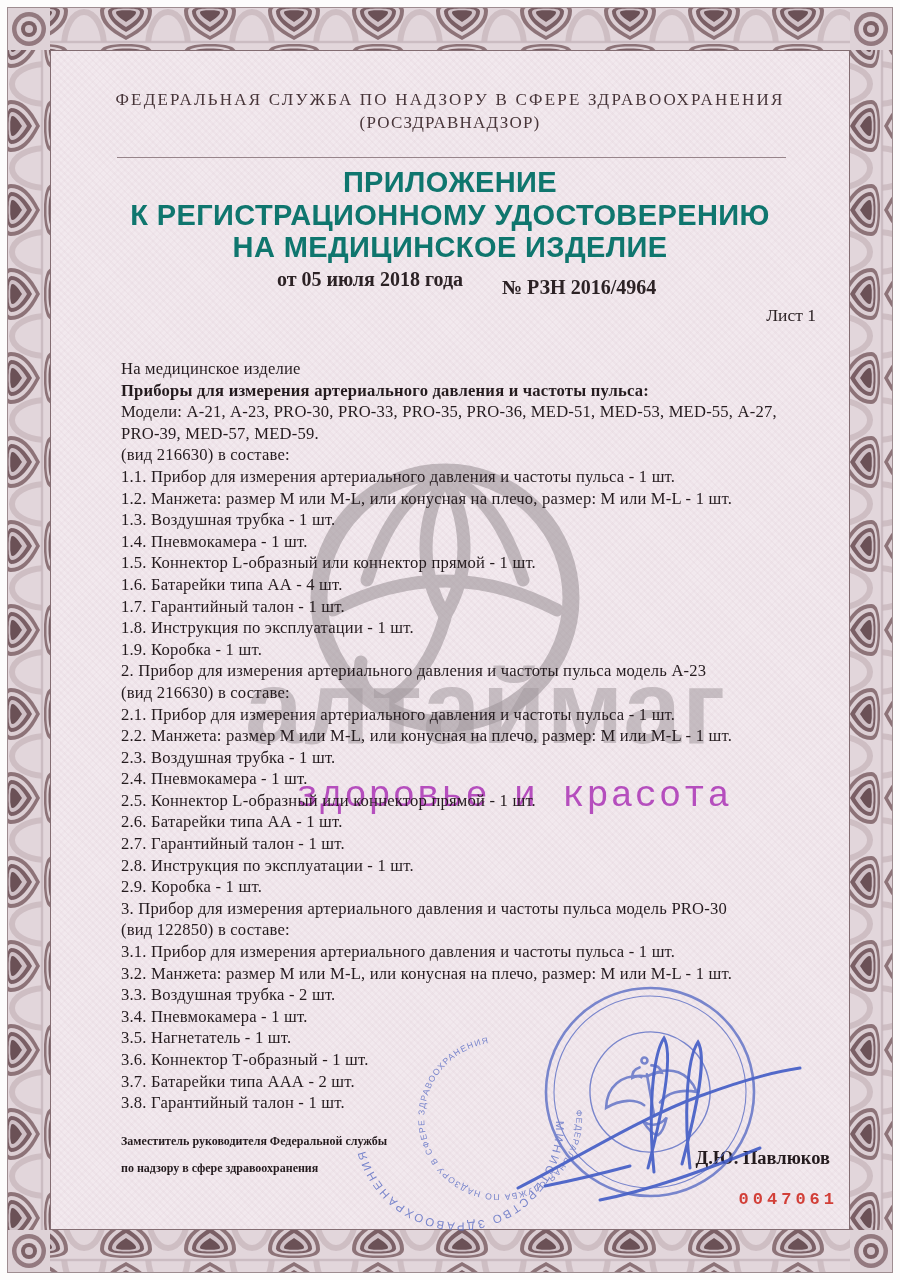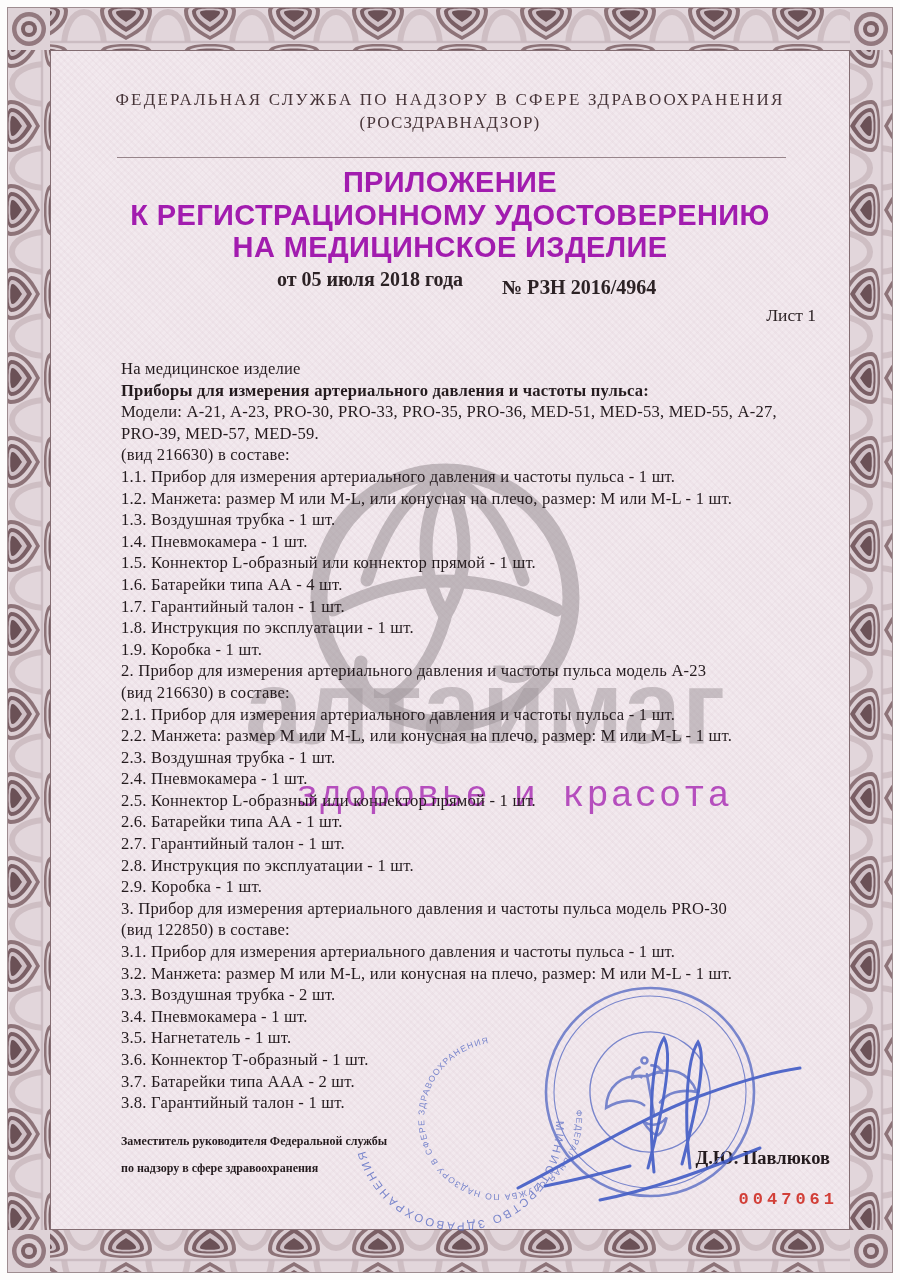--- a/index.html
+++ b/index.html
@@ -25,21 +25,21 @@
     color:#a21caf;opacity:.75;letter-spacing:2px;}
 
   
   .content{position:absolute;left:0;top:0;width:900px;height:1280px;color:#261d20;}
   .hdr{position:absolute;left:60px;top:88px;width:780px;text-align:center;
     font-size:17px;line-height:23px;letter-spacing:2.2px;color:#473539;}
   .hdr .sub{letter-spacing:1.2px;}
   .hrule{position:absolute;left:117px;top:157px;width:669px;height:1px;background:#97848a;}
   .title{position:absolute;left:60px;top:166px;width:780px;text-align:center;
     font-family:"Liberation Sans",sans-serif;font-weight:700;font-size:29px;
-    line-height:32.5px;color:#a21caf;letter-spacing:.4px;}
+    line-height:32.5px;color:#0f766e;letter-spacing:.4px;}
   .dateline{position:absolute;left:277px;top:268px;font-weight:700;font-size:20px;color:#2c2225;}
   .numline{position:absolute;left:502px;top:276px;font-weight:700;font-size:20px;color:#2c2225;}
   .sheet{position:absolute;right:84px;top:305px;font-weight:400;font-size:17.5px;color:#2c2225;}
 
   .body-lines{position:absolute;left:121px;top:358px;width:724px;
     font-size:16.6px;line-height:21.6px;letter-spacing:.2px;color:#241b1e;}
   .bline{white-space:nowrap;}
   .bline.bold{font-weight:700;}
 
   .sig-title{position:absolute;left:121px;top:1128px;font-weight:700;

